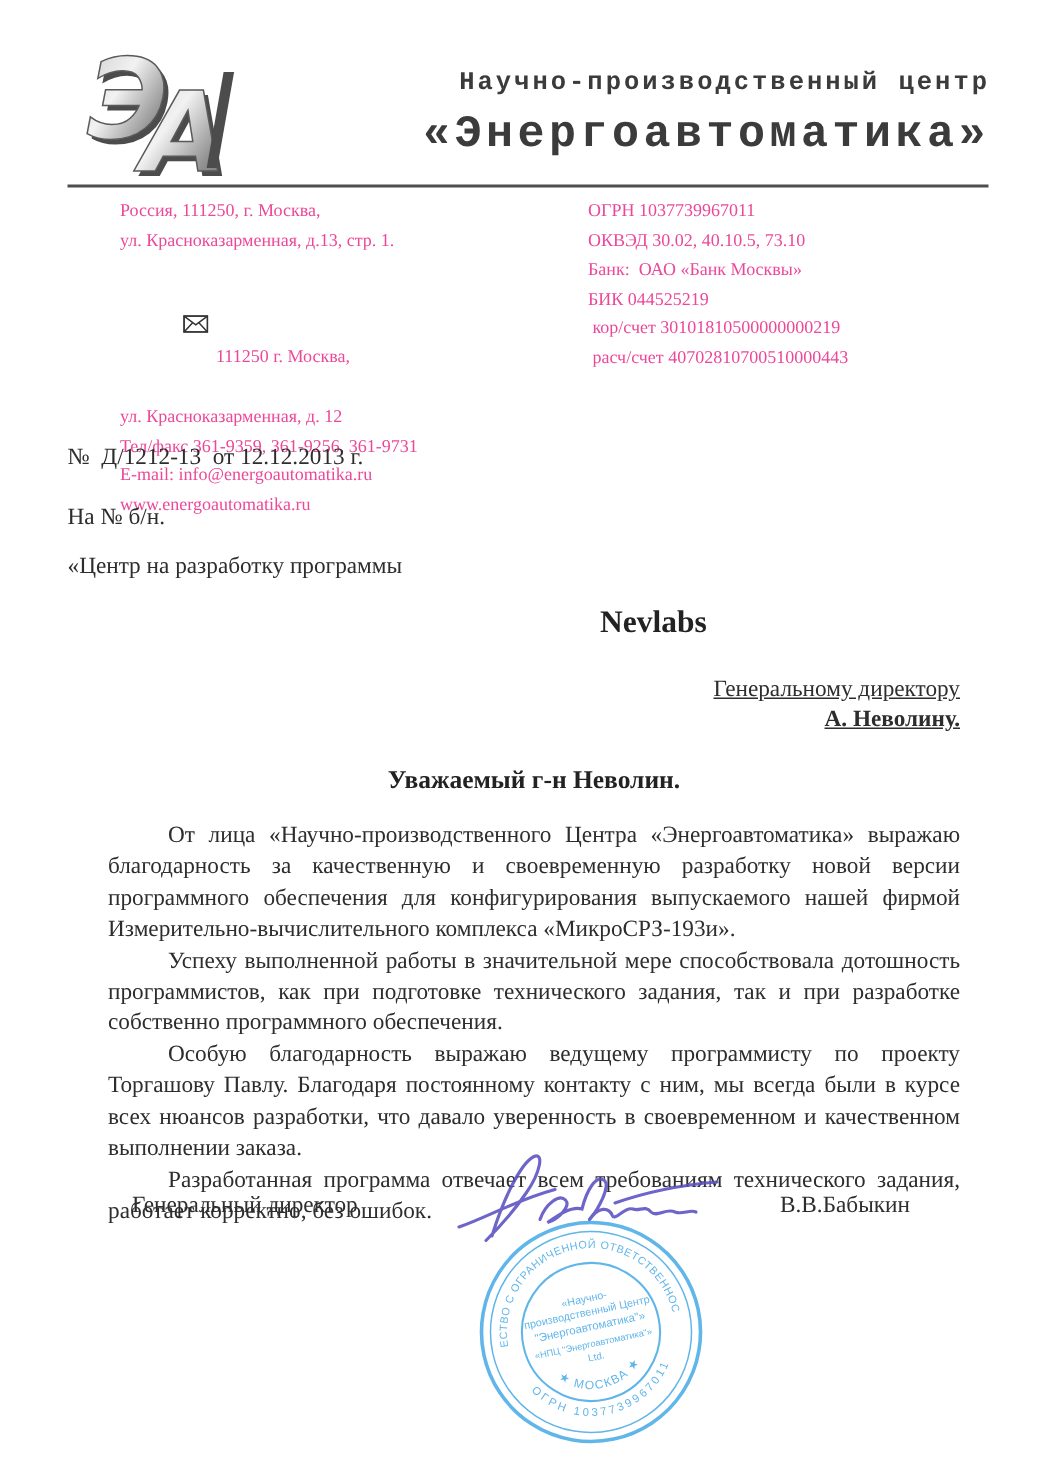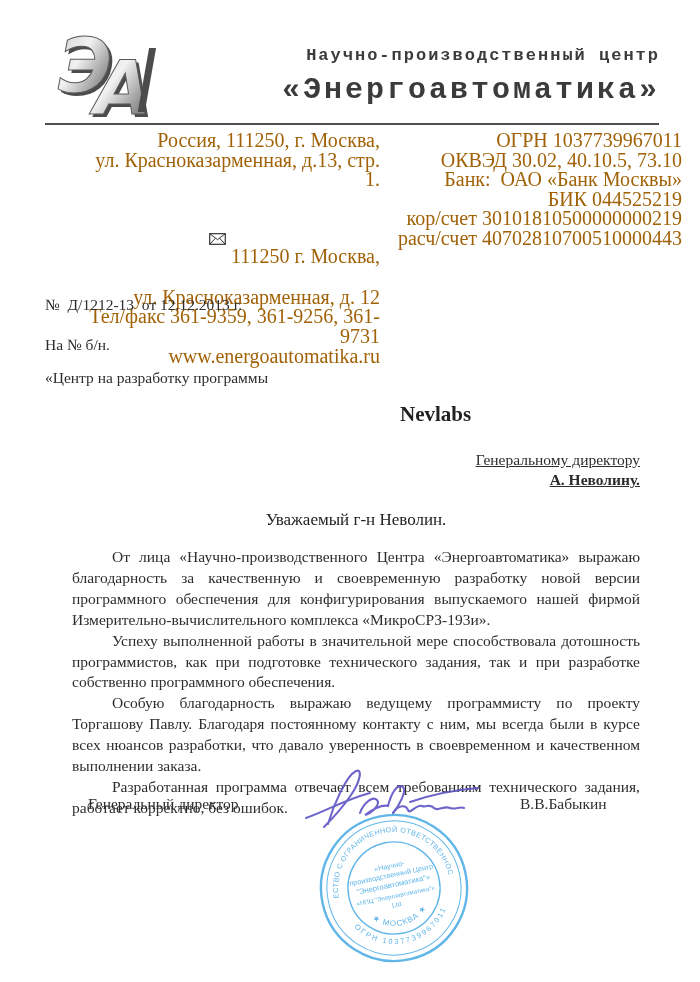--- a/index.html
+++ b/index.html
@@ -16,39 +16,39 @@
     font-family:"Liberation Mono", monospace; font-weight:bold;
     font-size:17px; letter-spacing:2px; white-space:nowrap;
   }
   .org-name {
     font-family:"Liberation Mono", monospace; font-weight:bold;
     font-size:30px; letter-spacing:3px; margin-top:8px; white-space:nowrap;
   }
   .divider { left:45px; top:123px; width:614px; height:2px; background:#4e4e4e; }
 
   
-  .contacts { font-size:20px; line-height:19.6px; color:#a16207;text-align:right; }
+  .contacts { font-size:12px; line-height:19.6px; color:#ec4899; }
   .contacts-left  { left:80px;  top:131px; width:300px; }
   .contacts-right { left:392px; top:131px; width:290px; }
   .contact-line { white-space:pre-wrap; }
   .envelope { display:inline-block; vertical-align:-1px; margin-right:5px; }
 
   
   .ref-number   { left:45px; top:296px; font-size:15.5px; white-space:pre-wrap; }
   .ref-reply    { left:45px; top:336px; font-size:15.5px; }
   .ref-subject  { left:45px; top:367px; font-size:15.5px; line-height:21px; width:330px; }
 
   
   .company-name { left:400px; top:402px; width:260px; font-size:21px; font-weight:bold; color:#222; }
   .addressee    { left:300px; top:450px; width:340px; text-align:right; font-size:15.5px; line-height:19px; }
   .addressee .pos  { text-decoration:underline; }
   .addressee .name { text-decoration:underline; font-weight:bold; margin-top:1px;text-align:right; }
 
   
-  .salutation { left:72px; top:510px; width:568px; text-align:center; font-weight:normal; font-size:17px; color:#222; }
+  .salutation { left:72px; top:510px; width:568px; text-align:center; font-weight:bold; font-size:17px; color:#222; }
   .body-text  { left:72px; top:547px; width:568px; font-size:15.5px; line-height:20.9px; text-align:justify; }
   .body-text p { margin:0; text-indent:40px; }
 
   
   .sign-pos  { left:88px;  top:795px; font-size:15.5px; }
   .sign-name { left:520px; top:795px; font-size:15.5px; }
   .signature { left:298px; top:760px; width:190px; height:80px; }
 
   
   .stamp-wrap { left:314px; top:808px; width:160px; height:160px; transform:rotate(-12deg); opacity:0.8; }
@@ -91,20 +91,21 @@
     <div class="contact-line">
       <span class="envelope">
         <svg width="17" height="12" viewBox="0 0 17 12">
             <rect x="0.7" y="0.7" width="15.6" height="10.6" fill="none" stroke="#333" stroke-width="1.2"></rect>
             <path d="M0.7,0.7 L8.5,6.6 L16.3,0.7 M0.7,11.3 L6.4,5.2 M16.3,11.3 L10.6,5.2" fill="none" stroke="#333" stroke-width="1"></path>
           </svg>
       </span><span>111250 г. Москва,</span>
     </div>
     <div class="contact-line">ул. Красноказарменная, д. 12</div>
     <div class="contact-line">Тел/факс 361-9359, 361-9256, 361-9731</div>
+    <div class="contact-line">E-mail: info@energoautomatika.ru</div>
     <div class="contact-line">www.energoautomatika.ru</div>
   </div>
 
   <div class="abs contacts contacts-right">
     <div class="contact-line">ОГРН 1037739967011</div>
     <div class="contact-line">ОКВЭД 30.02, 40.10.5, 73.10</div>
     <div class="contact-line">Банк:  ОАО «Банк Москвы»</div>
     <div class="contact-line">БИК 044525219</div>
     <div class="contact-line"> кор/счет 30101810500000000219</div>
     <div class="contact-line"> расч/счет 40702810700510000443</div>

